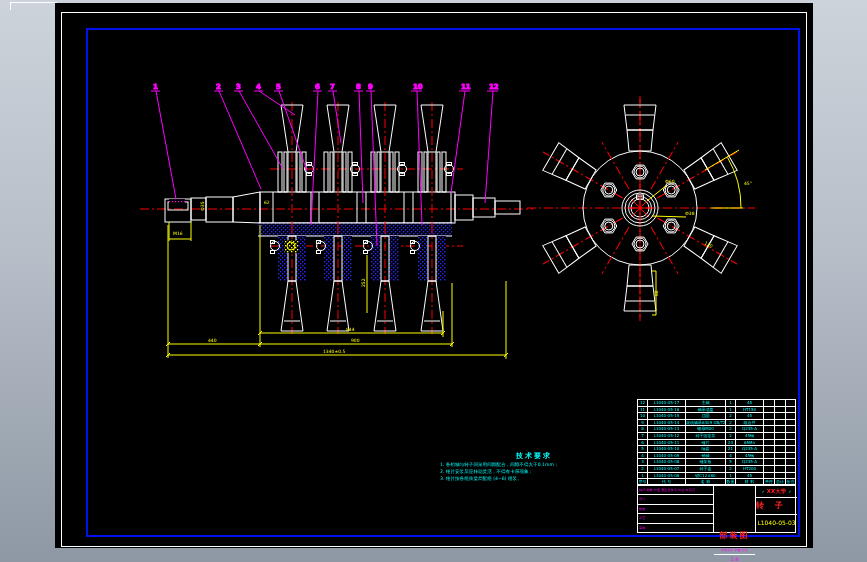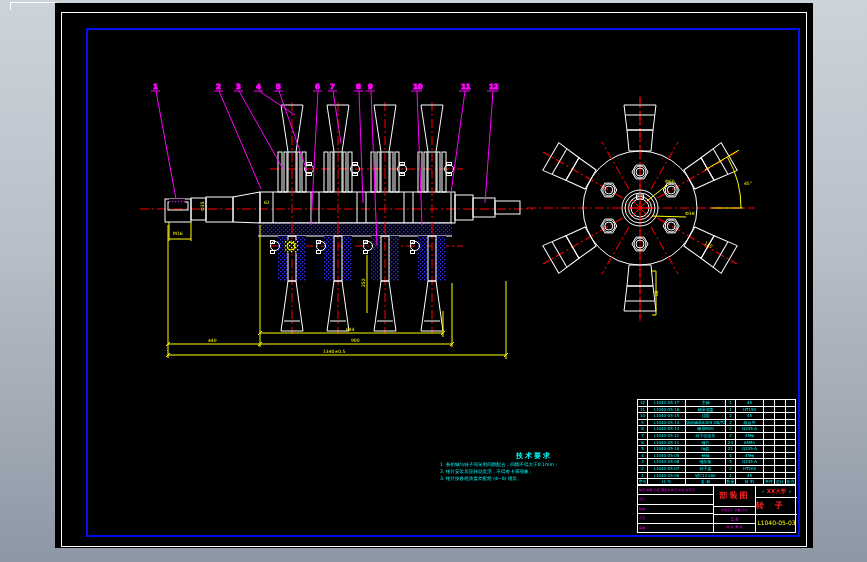--- a/index.html
+++ b/index.html
@@ -36,21 +36,21 @@
      color:#00ffff;font-size:4px;line-height:5.6px;overflow:hidden;white-space:nowrap;text-align:center;}
   .c1{width:10px;}.c2{width:38px;}.c3{width:40px;}.c4{width:10px;}.c5{width:28px;}
   .c6{width:11px;}.c7{width:11px;}.c8{width:11px;border-right:none;flex:1;}
   .tblock{position:absolute;left:582px;top:482px;width:159px;height:48px;
     border:1px solid #fff;box-sizing:border-box;background:#000;color:#ff00ff;}
   .tb-left{position:absolute;left:0;top:0;width:76px;height:100%;border-right:1px solid #fff;box-sizing:border-box;}
   .tb-row{border-bottom:1px solid #fff;box-sizing:border-box;font-size:3.2px;line-height:8.4px;
     height:9.4px;overflow:hidden;white-space:nowrap;padding-left:1px;}
   .tb-mid{position:absolute;left:76px;top:0;width:42px;height:100%;border-right:1px solid #fff;box-sizing:border-box;}
   .doc-box{height:21px;border-bottom:1px solid #fff;box-sizing:border-box;color:#ff2222;
-    font-size:8px;font-weight:bold;text-align:center;line-height:20px;letter-spacing:2px;}
+    font-size:8px;font-weight:bold;text-align:center;line-height:20px;letter-spacing:2px;margin-top:40px;}
   .mid-small{height:8px;border-bottom:1px solid #fff;box-sizing:border-box;font-size:3px;line-height:7px;text-align:center;overflow:hidden;}
   .mid-scale{height:9px;border-bottom:1px solid #fff;box-sizing:border-box;font-size:5px;line-height:8px;text-align:center;color:#ff00ff;}
   .mid-sheet{height:8px;font-size:3.4px;line-height:7px;text-align:center;overflow:hidden;}
   .tb-right{position:absolute;left:118px;top:0;width:41px;height:100%;box-sizing:border-box;}
   .school{height:12px;border-bottom:1px solid #fff;box-sizing:border-box;color:#ff2222;
     font-size:5.5px;font-weight:bold;text-align:center;line-height:11px;}
   .school .ck{color:#00ffff;font-size:4px;}
   .pname{height:17px;border-bottom:1px solid #fff;box-sizing:border-box;color:#ff2222;
     font-size:8px;font-weight:bold;text-align:left;line-height:16px;letter-spacing:4px;}
   .dnum{height:17px;color:#ffff00;font-size:6px;text-align:center;line-height:16px;}

